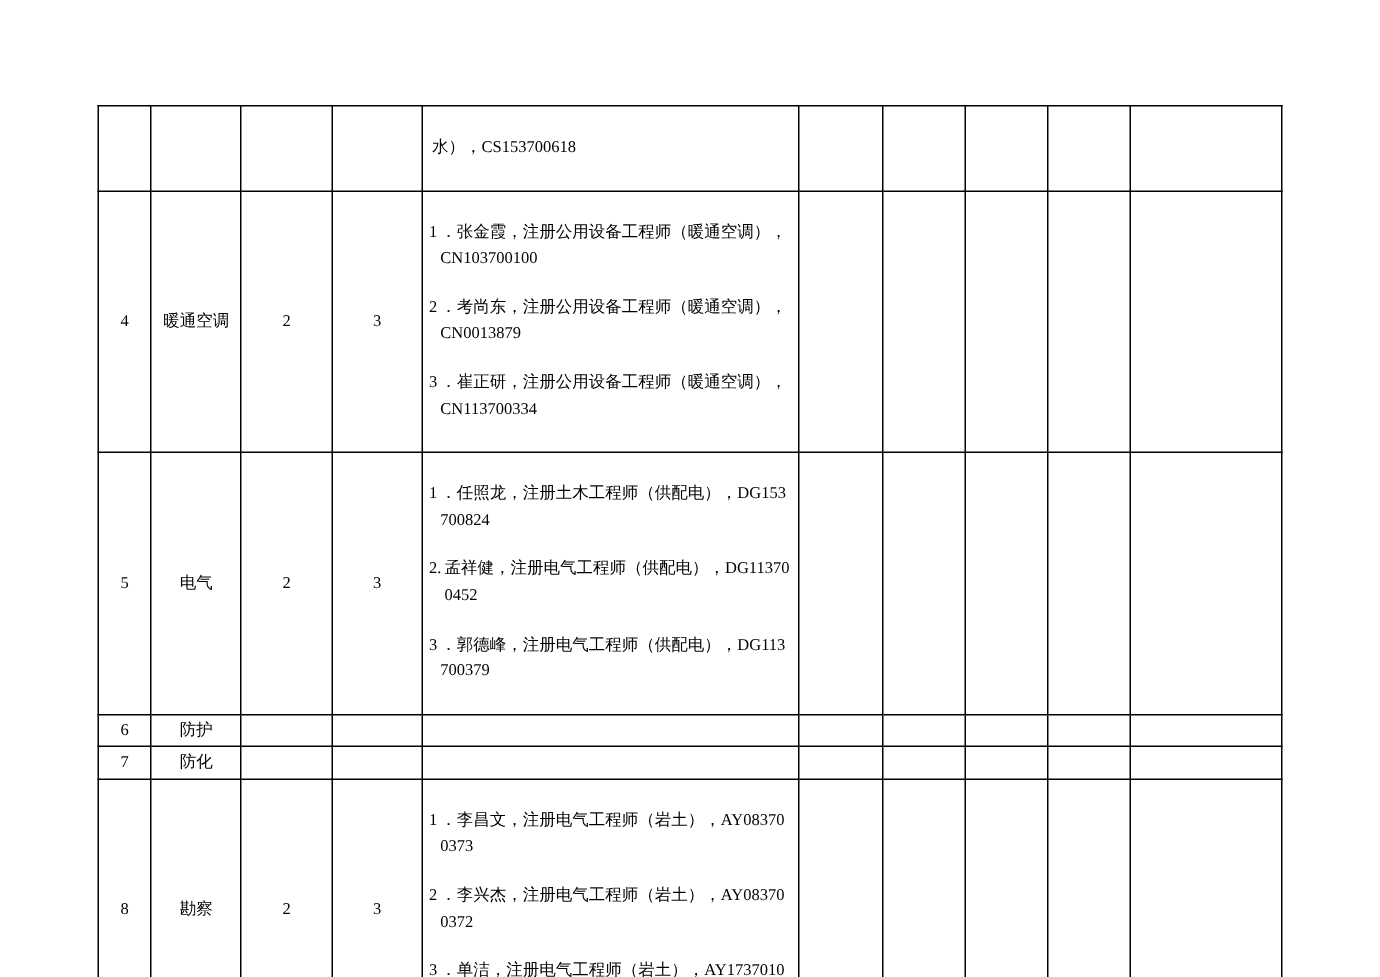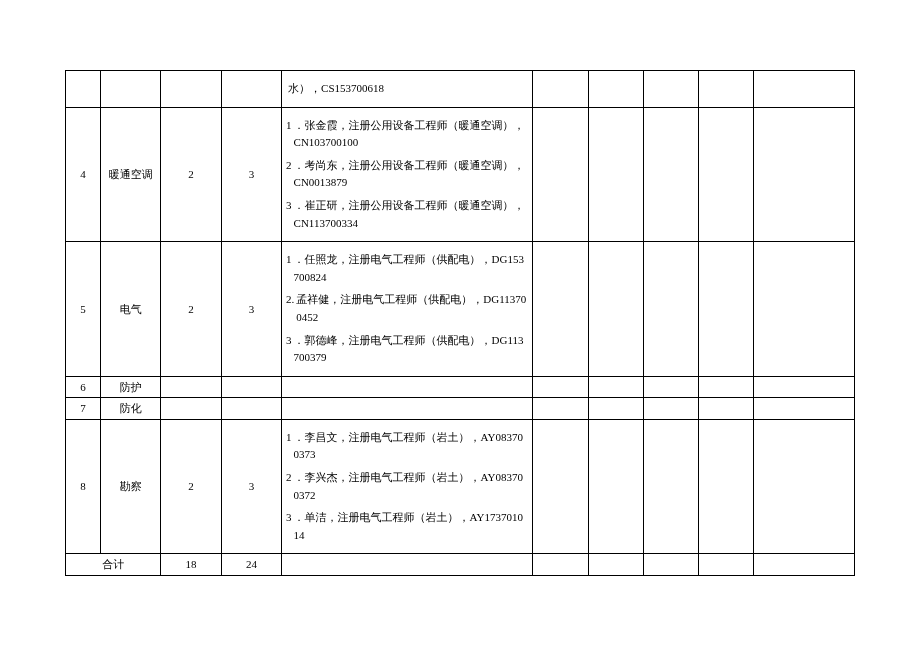--- a/index.html
+++ b/index.html
@@ -25,21 +25,21 @@
       word-break: break-all;
     }
     td.details {
       text-align: left;
       padding: 4px 4px;
       vertical-align: top;
     }
     .item {
       display: flex;
       align-items: flex-start;
-      margin: 5px 0;
+      margin: 15px 0;
       line-height: 1.6;
     }
     .item .num {
       flex: 0 0 auto;
       padding-right: 2px;
     }
     .item .txt {
       flex: 1 1 auto;
     }
     col.c1 { width: 35px; }
@@ -113,21 +113,21 @@
         <td></td>
       </tr>
       <tr>
         <td>5</td>
         <td>电气</td>
         <td>2</td>
         <td>3</td>
         <td class="details">
           <div class="item">
             <span class="num">1</span>
-            <span class="txt">．任照龙，注册电气工程师（供配电），DG153700824</span>
+            <span class="txt">．任照龙，注册土木工程师（供配电），DG153700824</span>
           </div>
           <div class="item">
             <span class="num">2.</span>
             <span class="txt">孟祥健，注册电气工程师（供配电），DG113700452</span>
           </div>
           <div class="item">
             <span class="num">3</span>
             <span class="txt">．郭德峰，注册电气工程师（供配电），DG113700379</span>
           </div>
         </td>

